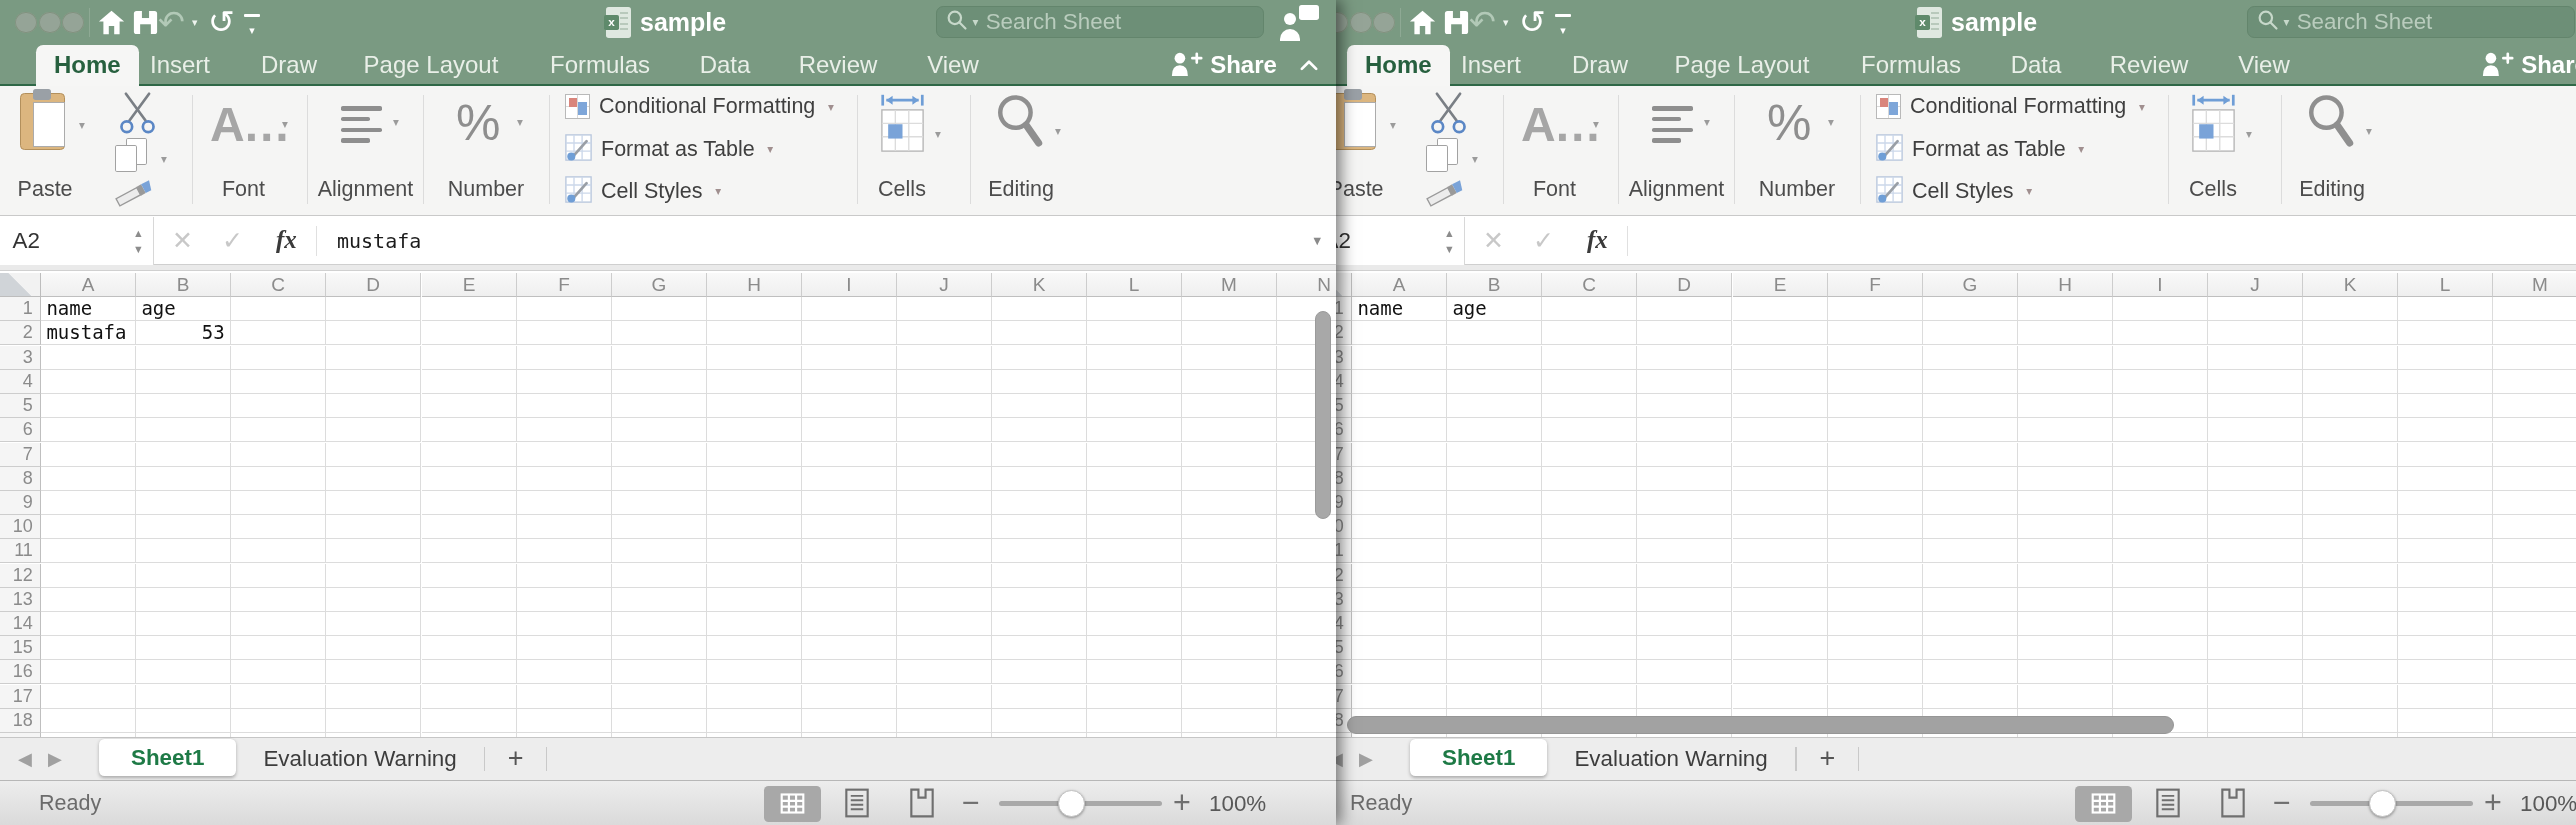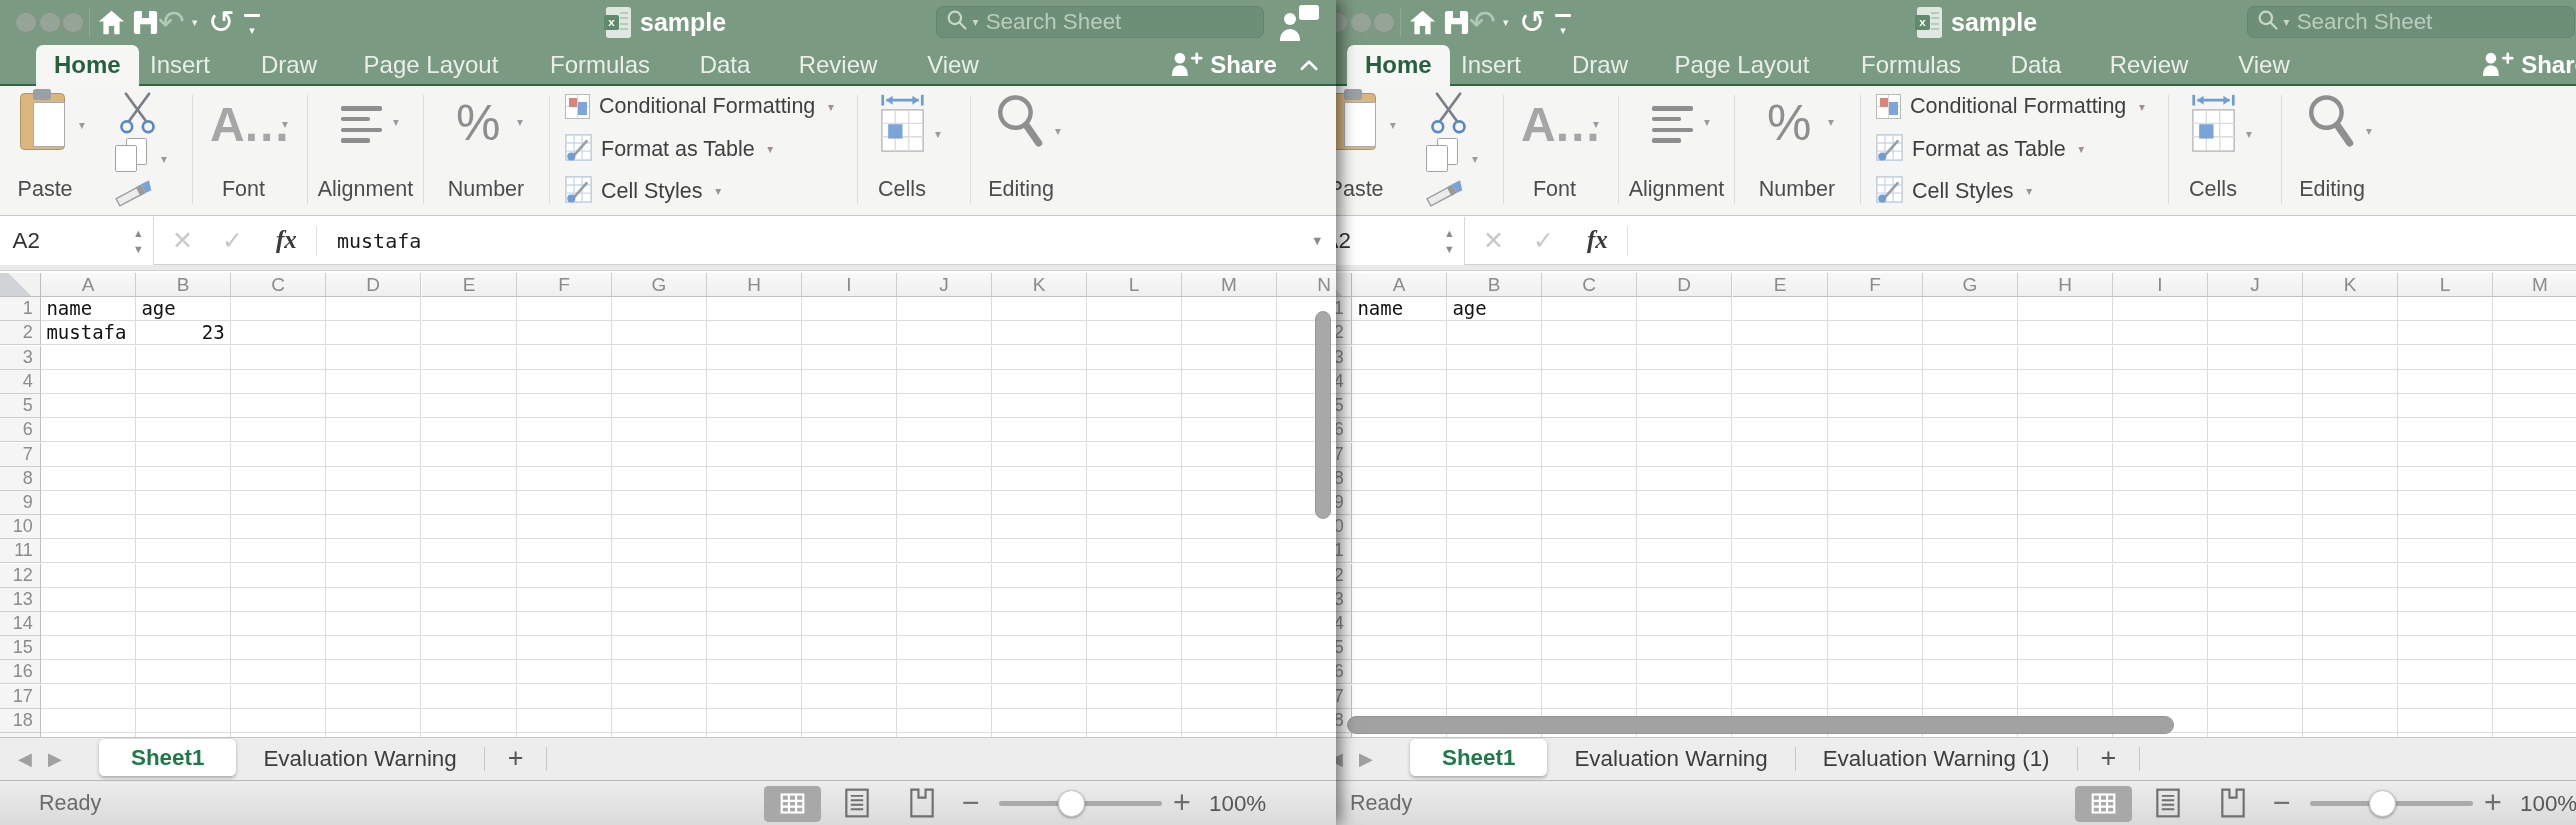--- a/index.html
+++ b/index.html
@@ -399,21 +399,21 @@
         <div class="cell" style="left: 517px; top: 24px;"></div>
         <div class="cell" style="left: 612px; top: 24px;"></div>
         <div class="cell" style="left: 707px; top: 24px;"></div>
         <div class="cell" style="left: 802px; top: 24px;"></div>
         <div class="cell" style="left: 897px; top: 24px;"></div>
         <div class="cell" style="left: 992px; top: 24px;"></div>
         <div class="cell" style="left: 1087px; top: 24px;"></div>
         <div class="cell" style="left: 1182px; top: 24px;"></div>
         <div class="cell" style="left: 1277px; top: 24px;"></div>
         <div class="cell" style="left: 41px; top: 48px;">mustafa</div>
-        <div class="cell" style="left: 136px; top: 48px; text-align: right;">23</div>
+        <div class="cell" style="left: 136px; top: 48px; text-align: right;">53</div>
         <div class="cell" style="left: 231px; top: 48px;"></div>
         <div class="cell" style="left: 326px; top: 48px;"></div>
         <div class="cell" style="left: 422px; top: 48px;"></div>
         <div class="cell" style="left: 517px; top: 48px;"></div>
         <div class="cell" style="left: 612px; top: 48px;"></div>
         <div class="cell" style="left: 707px; top: 48px;"></div>
         <div class="cell" style="left: 802px; top: 48px;"></div>
         <div class="cell" style="left: 897px; top: 48px;"></div>
         <div class="cell" style="left: 992px; top: 48px;"></div>
         <div class="cell" style="left: 1087px; top: 48px;"></div>
@@ -1187,21 +1187,20 @@
         <div class="hthumb"></div>
       </div>
 
   <div class="sheetbar">
     <span class="snav p">◀</span>
     <span class="snav n">▶</span>
     <div class="stabs">
           <div class="stab active">Sheet1</div>
           <div class="stab">Evaluation Warning</div>
           <div class="sdiv"></div>
-          <div class="stab">Evaluation Warning (1)</div>
           <div class="sdiv"></div>
           <div class="saddbtn">+</div>
           <div class="sdiv"></div>
         </div>
   </div>
 
   <div class="statusbar">
     <span class="ready">Ready</span>
     <div class="vbtn">
       <svg width="27" height="27" viewBox="0 0 30 30">

